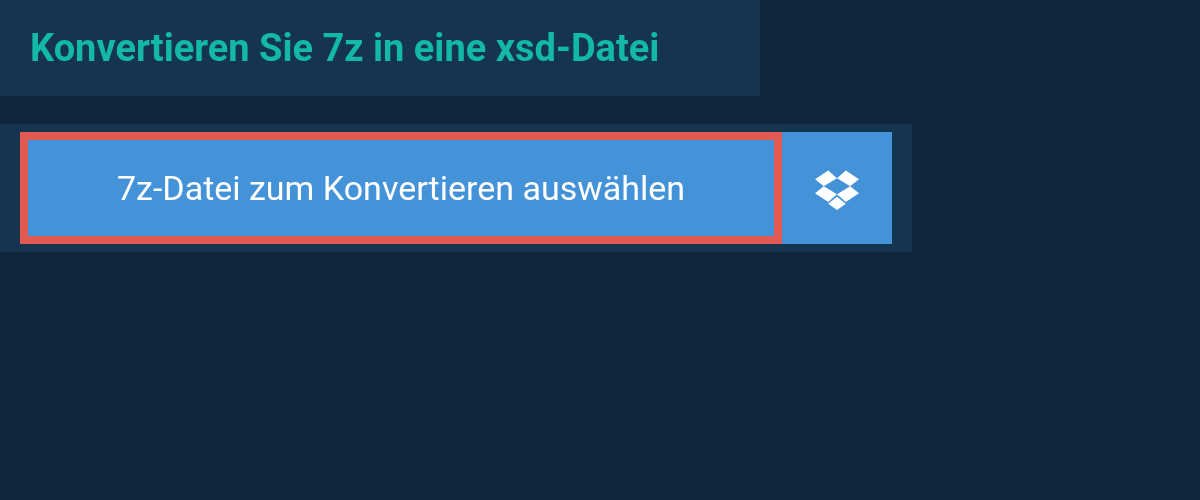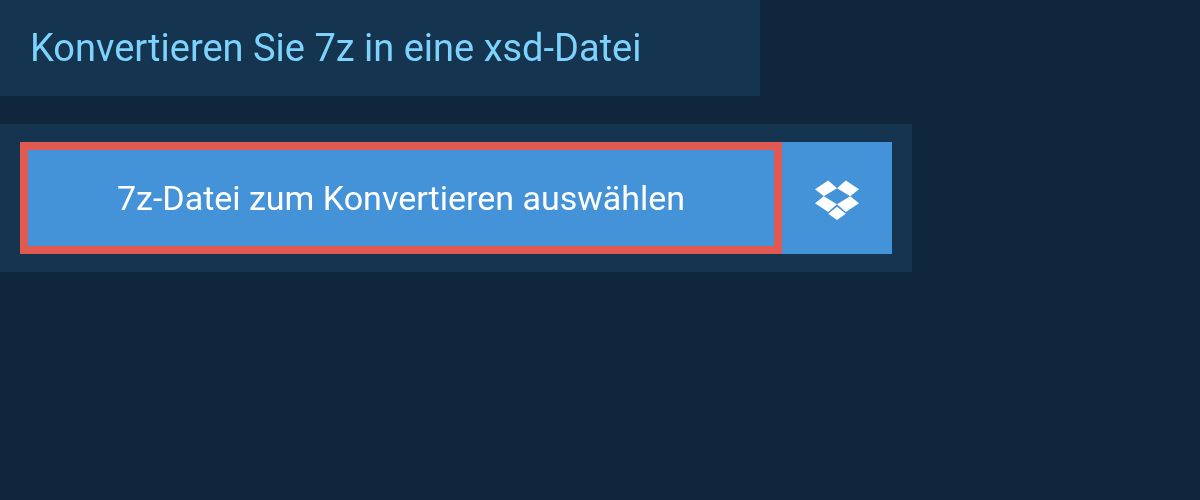--- a/index.html
+++ b/index.html
@@ -14,28 +14,28 @@
       font-family: -apple-system, BlinkMacSystemFont, "Segoe UI", Roboto, Helvetica, Arial, sans-serif;
       overflow: hidden;
     }
     .header-bar {
       background: #14344f;
       padding: 26px 30px;
       display: inline-block;
       min-width: 760px;
     }
     .header-title {
-      color: #7dd3fc;
+      color: #14b8a6;
       font-size: 38px;
-      font-weight: 400;
+      font-weight: 700;
     }
     .upload-section {
       background: #14344f;
       margin-top: 28px;
-      padding: 18px 20px;
+      padding: 8px 20px;
       display: flex;
       gap: 0;
       width: 912px;
     }
     .select-file-button {
       flex: 1;
       background: #4492d8;
       border: 8px solid #e05a52;
       color: #ffffff;
       font-size: 34px;

